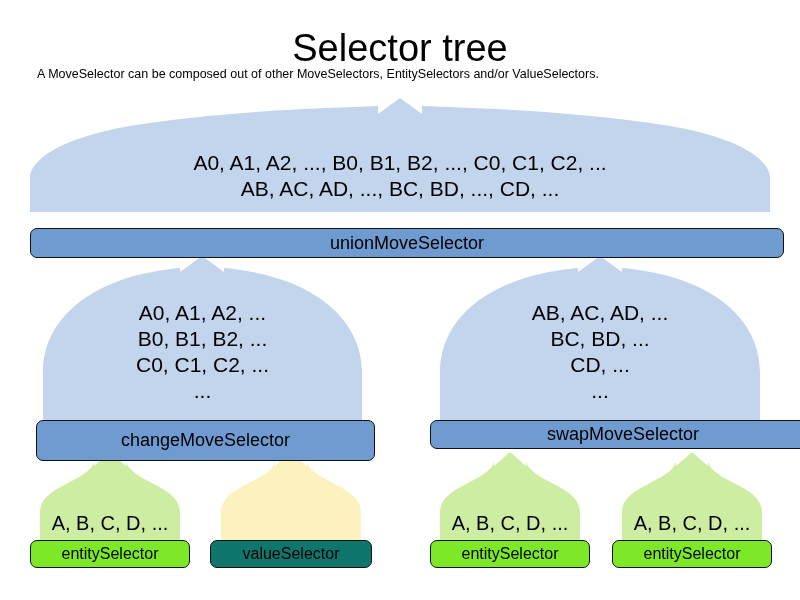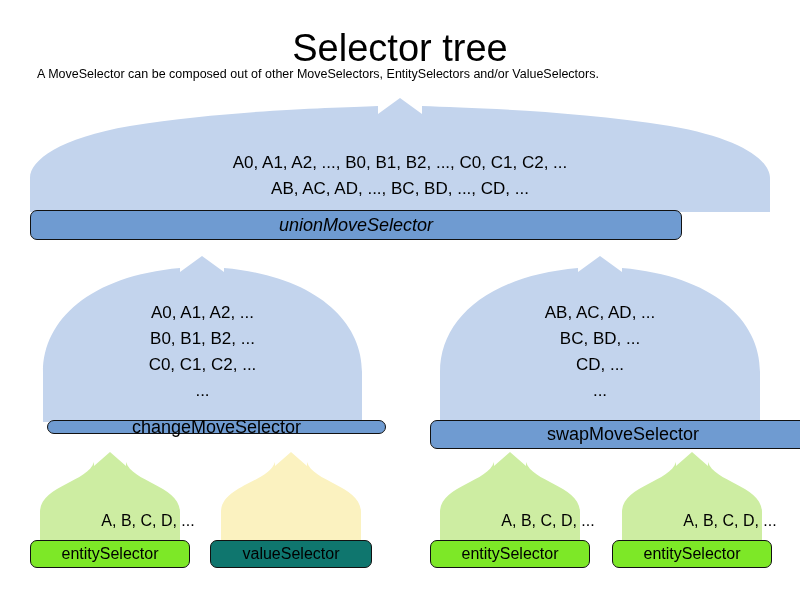--- a/index.html
+++ b/index.html
@@ -43,21 +43,21 @@
   svg.shapes {
     position: absolute;
     left: 0;
     top: 0;
     width: 800px;
     height: 600px;
   }
   .node-text {
     position: absolute;
     text-align: center;
-    font-size: 17px;
+    font-size: 21px;
     line-height: 26px;
     color: #000;
     white-space: pre-line;
   }
   .bar {
     position: absolute;
     box-sizing: border-box;
     border: 1.4px solid #111111;
     border-radius: 7px;
     display: flex;
@@ -66,23 +66,22 @@
     font-size: 18px;
     color: #000;
   }
   .bar.blue { background: #6f9bd1; }
   .bar.green { background: #7de827; }
   .bar.yellow { background: #0f766e; }
   .bar.leaf { font-size: 16px; border-radius: 7px; }
   .leaf-text {
     position: absolute;
     text-align: center;
-    font-size: 16px;
-    color: #000;
-    margin-left: 38px;
+    font-size: 20px;
+    color: #000;
   }
 </style>
 </head>
 <body>
 
 <div id="canvas">
 
   <div class="title">Selector tree</div>
   <div class="subtitle">A MoveSelector can be composed out of other MoveSelectors, EntitySelectors and/or ValueSelectors.</div>
 
@@ -163,29 +162,29 @@
          L 692 452
          L 708 466
          L 708 462
          C 714 482 762 486 762 512
          L 762 542
          Z" fill="#cdeda2" stroke="none"></path>
   </svg>
 
   <div class="node-text" style="left:30px; top:150px; width:740px;">A0, A1, A2, ..., B0, B1, B2, ..., C0, C1, C2, ...
 AB, AC, AD, ..., BC, BD, ..., CD, ...</div>
-  <div class="bar blue" style="left:30px; top:210px; width:652px; height:30px;font-style:italic;">
+  <div class="bar blue" style="left:30px; top:228px; width:754px; height:30px;">
     <span>unionMoveSelector</span>
   </div>
 
   <div class="node-text" style="left:43px; top:300px; width:319px;">A0, A1, A2, ...
 B0, B1, B2, ...
 C0, C1, C2, ...
 ...</div>
-  <div class="bar blue" style="left:47px; top:420px; width:339px; height:14px;">
+  <div class="bar blue" style="left:36px; top:420px; width:339px; height:41px;">
     <span>changeMoveSelector</span>
   </div>
 
   <div class="node-text" style="left:440px; top:300px; width:320px;">AB, AC, AD, ...
 BC, BD, ...
 CD, ...
 ...</div>
   <div class="bar blue" style="left:430px; top:420px; width:386px; height:29px;">
     <span>swapMoveSelector</span>
   </div>

